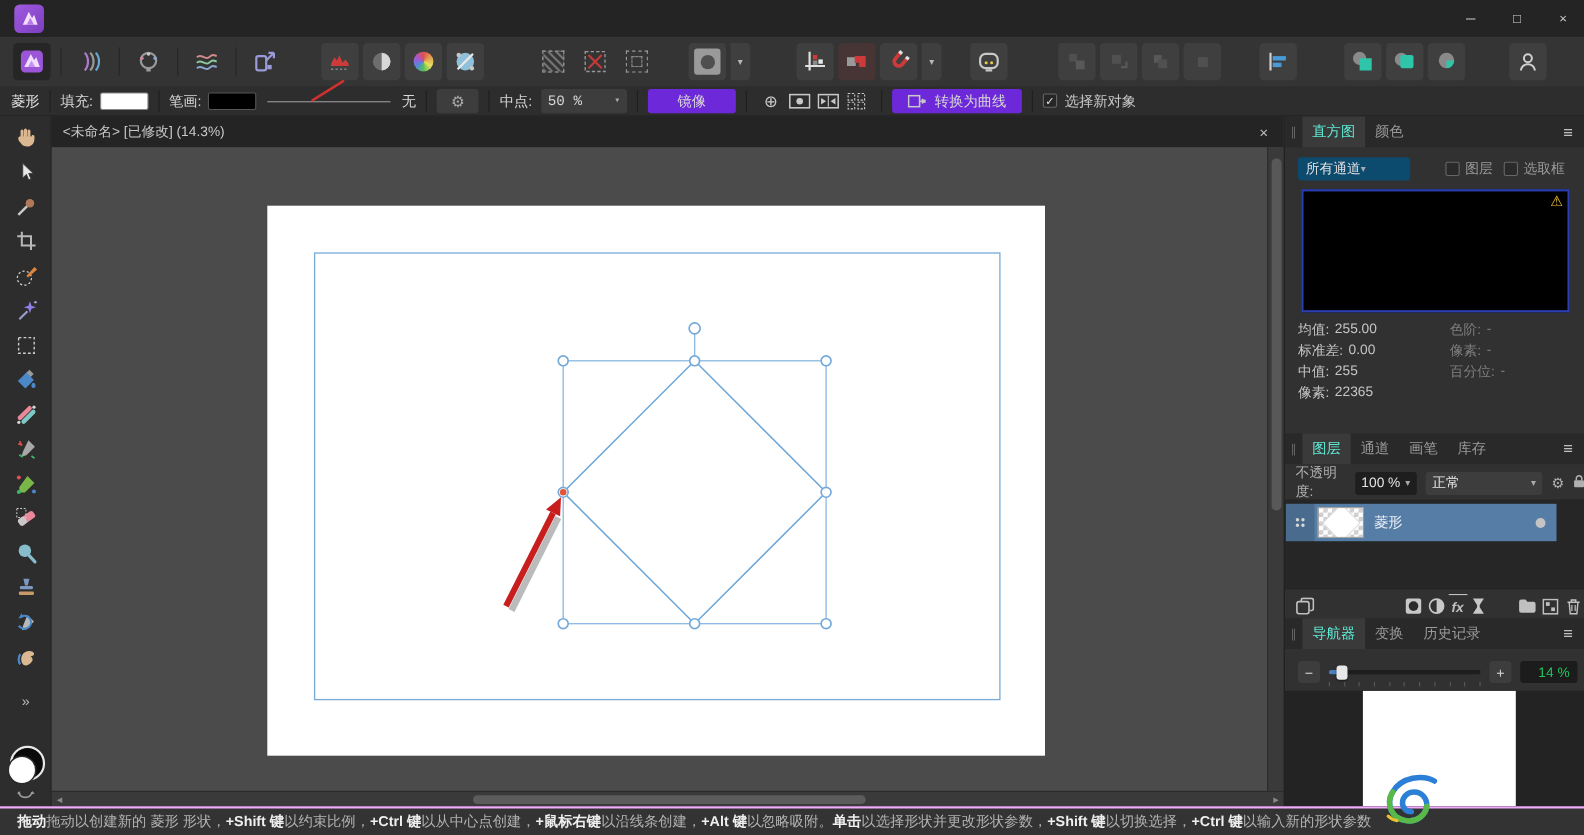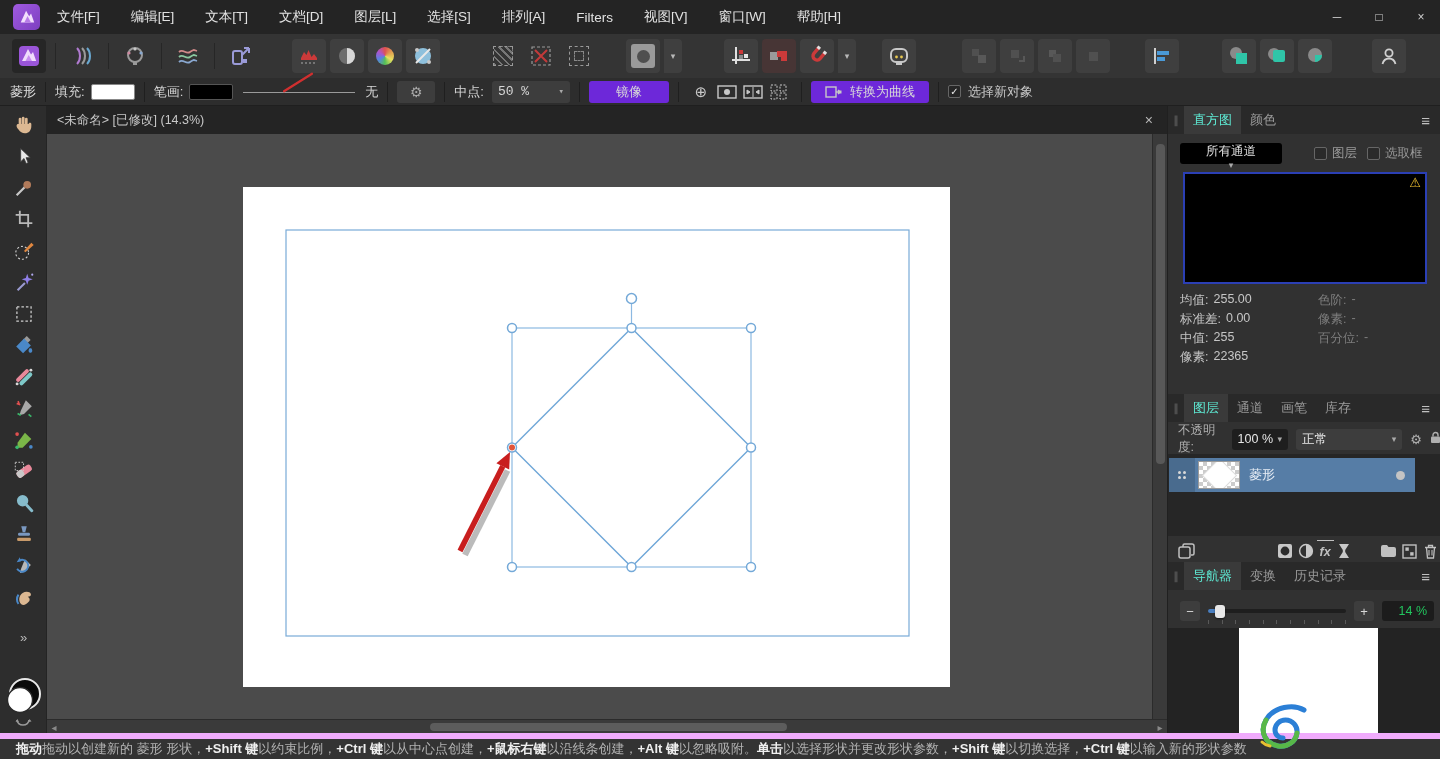--- a/index.html
+++ b/index.html
@@ -77,21 +77,21 @@
   
   #rightpanel{ left:1167px; top:106px; width:273px; height:627px; background:#313131; border-left:1px solid #202020; font-size:12.5px; }
   .ptabs{ position:absolute; left:0; width:273px; height:28px; background:#292929; display:flex; align-items:stretch; }
   .grip{ width:16px; display:flex; align-items:center; justify-content:center; color:#686868; font-size:11px; }
   .ptab{ padding:0 9px; display:flex; align-items:center; color:#9a9a9a; font-size:13px; }
   .ptab.active{ background:#3a3a3a; color:#5eead4; }
   .hamburger{ position:absolute; right:10px; top:0; height:28px; display:flex; align-items:center; color:#c0c0c0; font-size:15px; }
 
   
   #histcontrols{ position:absolute; left:0; top:34px; width:273px; height:26px; display:flex; align-items:center; }
-  #channelselect{ margin-left:12px; width:102px; height:21px; background:#000000; border-radius:3px; display:flex; align-items:center; justify-content:flex-start; padding:0 7px; color:#e0e0e0;flex-direction:column; }
+  #channelselect{ margin-left:12px; width:102px; height:21px; background:#0c4a6e; border-radius:3px; display:flex; align-items:center; justify-content:flex-start; padding:0 7px; color:#e0e0e0; }
   .cblabel{ color:#9a9a9a; margin-left:5px; }
   #histbox{ position:absolute; left:15px; top:66px; width:244px; height:112px; background:#000; border:2px solid #2b3fb4; }
   #histwarn{ position:absolute; right:4px; top:1px; color:#f2c230; font-size:13px; }
   #histstats{ position:absolute; left:0; top:186px; width:273px; }
   .statcol{ position:absolute; top:0; display:flex; flex-direction:column; gap:2px; font-size:12.5px; }
   .statcol.left{ left:12px; color:#c6c6c6; }
   .statcol.right{ left:150px; color:#7e7e7e; }
   .statrow{ display:flex; gap:5px; }
   #minmaxrow{ position:absolute; left:0; top:250px; width:273px; height:20px; display:flex; align-items:center; color:#c6c6c6; }
   .numfield{ height:19px; width:62px; border:none; padding:0 6px; font-size:12px; font-family:"Liberation Sans",sans-serif; }
@@ -124,21 +124,21 @@
   #slidertrack{ position:absolute; left:0; right:0; top:8px; height:4px; background:#1e1e1e; border-radius:2px; }
   #sliderfill{ position:absolute; left:0; top:8px; width:10px; height:4px; background:#4a7fc0; border-radius:2px; }
   #sliderthumb{ position:absolute; left:7px; top:4px; width:10px; height:13px; background:#e8e8e8; border-radius:3px; box-shadow:0 1px 2px rgba(0,0,0,.5); }
   #sliderticks{ position:absolute; left:0; right:0; top:19px; display:flex; justify-content:space-between; }
   #sliderticks i{ width:1px; height:4px; background:#5a5a5a; }
   #zoomvalue{ width:52px; height:20px; background:#1c1c1c; border-radius:3px; color:#22c55e; display:flex; align-items:center; justify-content:flex-end; padding-right:7px; font-size:12.5px; margin-left:8px; }
   #navpreviewarea{ position:absolute; left:0; top:522px; width:273px; height:105px; background:#232323; overflow:hidden; }
   #navpage{ position:absolute; left:71px; top:0; width:139px; height:105px; background:#fff; }
 
   
-  #statusbar{ left:0; top:733px; width:1440px; height:26px; background:#333333; border-top:6px solid #f0abfc;
+  #statusbar{ left:0; top:733px; width:1440px; height:26px; background:#333333; border-top:2px solid #f0abfc;
               display:flex; align-items:center; padding-left:16px; font-size:13px; color:#b2b2b2; white-space:nowrap; overflow:hidden; }
   #statusbar .b{ color:#efefef; font-weight:bold; }
 
   
   #watermark{ right:0px; top:688px; width:188px; height:71px; z-index:30; pointer-events:none; }
   #wmtexts{ position:absolute; right:6px; top:4px; text-align:right; }
   #wmname{ font-size:21px; font-weight:bold; color:#2b7fd6; letter-spacing:1px;
     text-shadow:-1px -1px 0 #fff,1px -1px 0 #fff,-1px 1px 0 #fff,1px 1px 0 #fff,0 2px 2px rgba(0,0,0,.25); }
   #wmurl{ font-size:17px; font-weight:bold; color:#2fa03c; margin-top:2px;
     text-shadow:-1px -1px 0 #fff,1px -1px 0 #fff,-1px 1px 0 #fff,1px 1px 0 #fff; }
@@ -148,33 +148,20 @@
 <body>
 
 <div id="app">
 
   <div id="menubar" class="abs">
     <div id="appicon" class="abs">
       <svg width="18" height="18" viewBox="0 0 20 20">
           <path d="M3 16L9 3l3.4 6.3L14.5 6 18 16z" fill="#f2defc"></path>
           <path d="M7 16l3.6-7 3.8 7z" fill="#b87ae8"></path>
         </svg>
-    </div>
-    <div id="menuitems" class="abs">
-      <span class="menuitem">文件[F]</span>
-      <span class="menuitem">编辑[E]</span>
-      <span class="menuitem">文本[T]</span>
-      <span class="menuitem">文档[D]</span>
-      <span class="menuitem">图层[L]</span>
-      <span class="menuitem">选择[S]</span>
-      <span class="menuitem">排列[A]</span>
-      <span class="menuitem">Filters</span>
-      <span class="menuitem">视图[V]</span>
-      <span class="menuitem">窗口[W]</span>
-      <span class="menuitem">帮助[H]</span>
     </div>
     <div id="wincontrols" class="abs">
       <span class="winbtn">─</span>
       <span class="winbtn">□</span>
       <span class="winbtn">×</span>
     </div>
   </div>
 
   <div id="toolbar" class="abs">
     <div class="tbgroup" style="left:12px">

